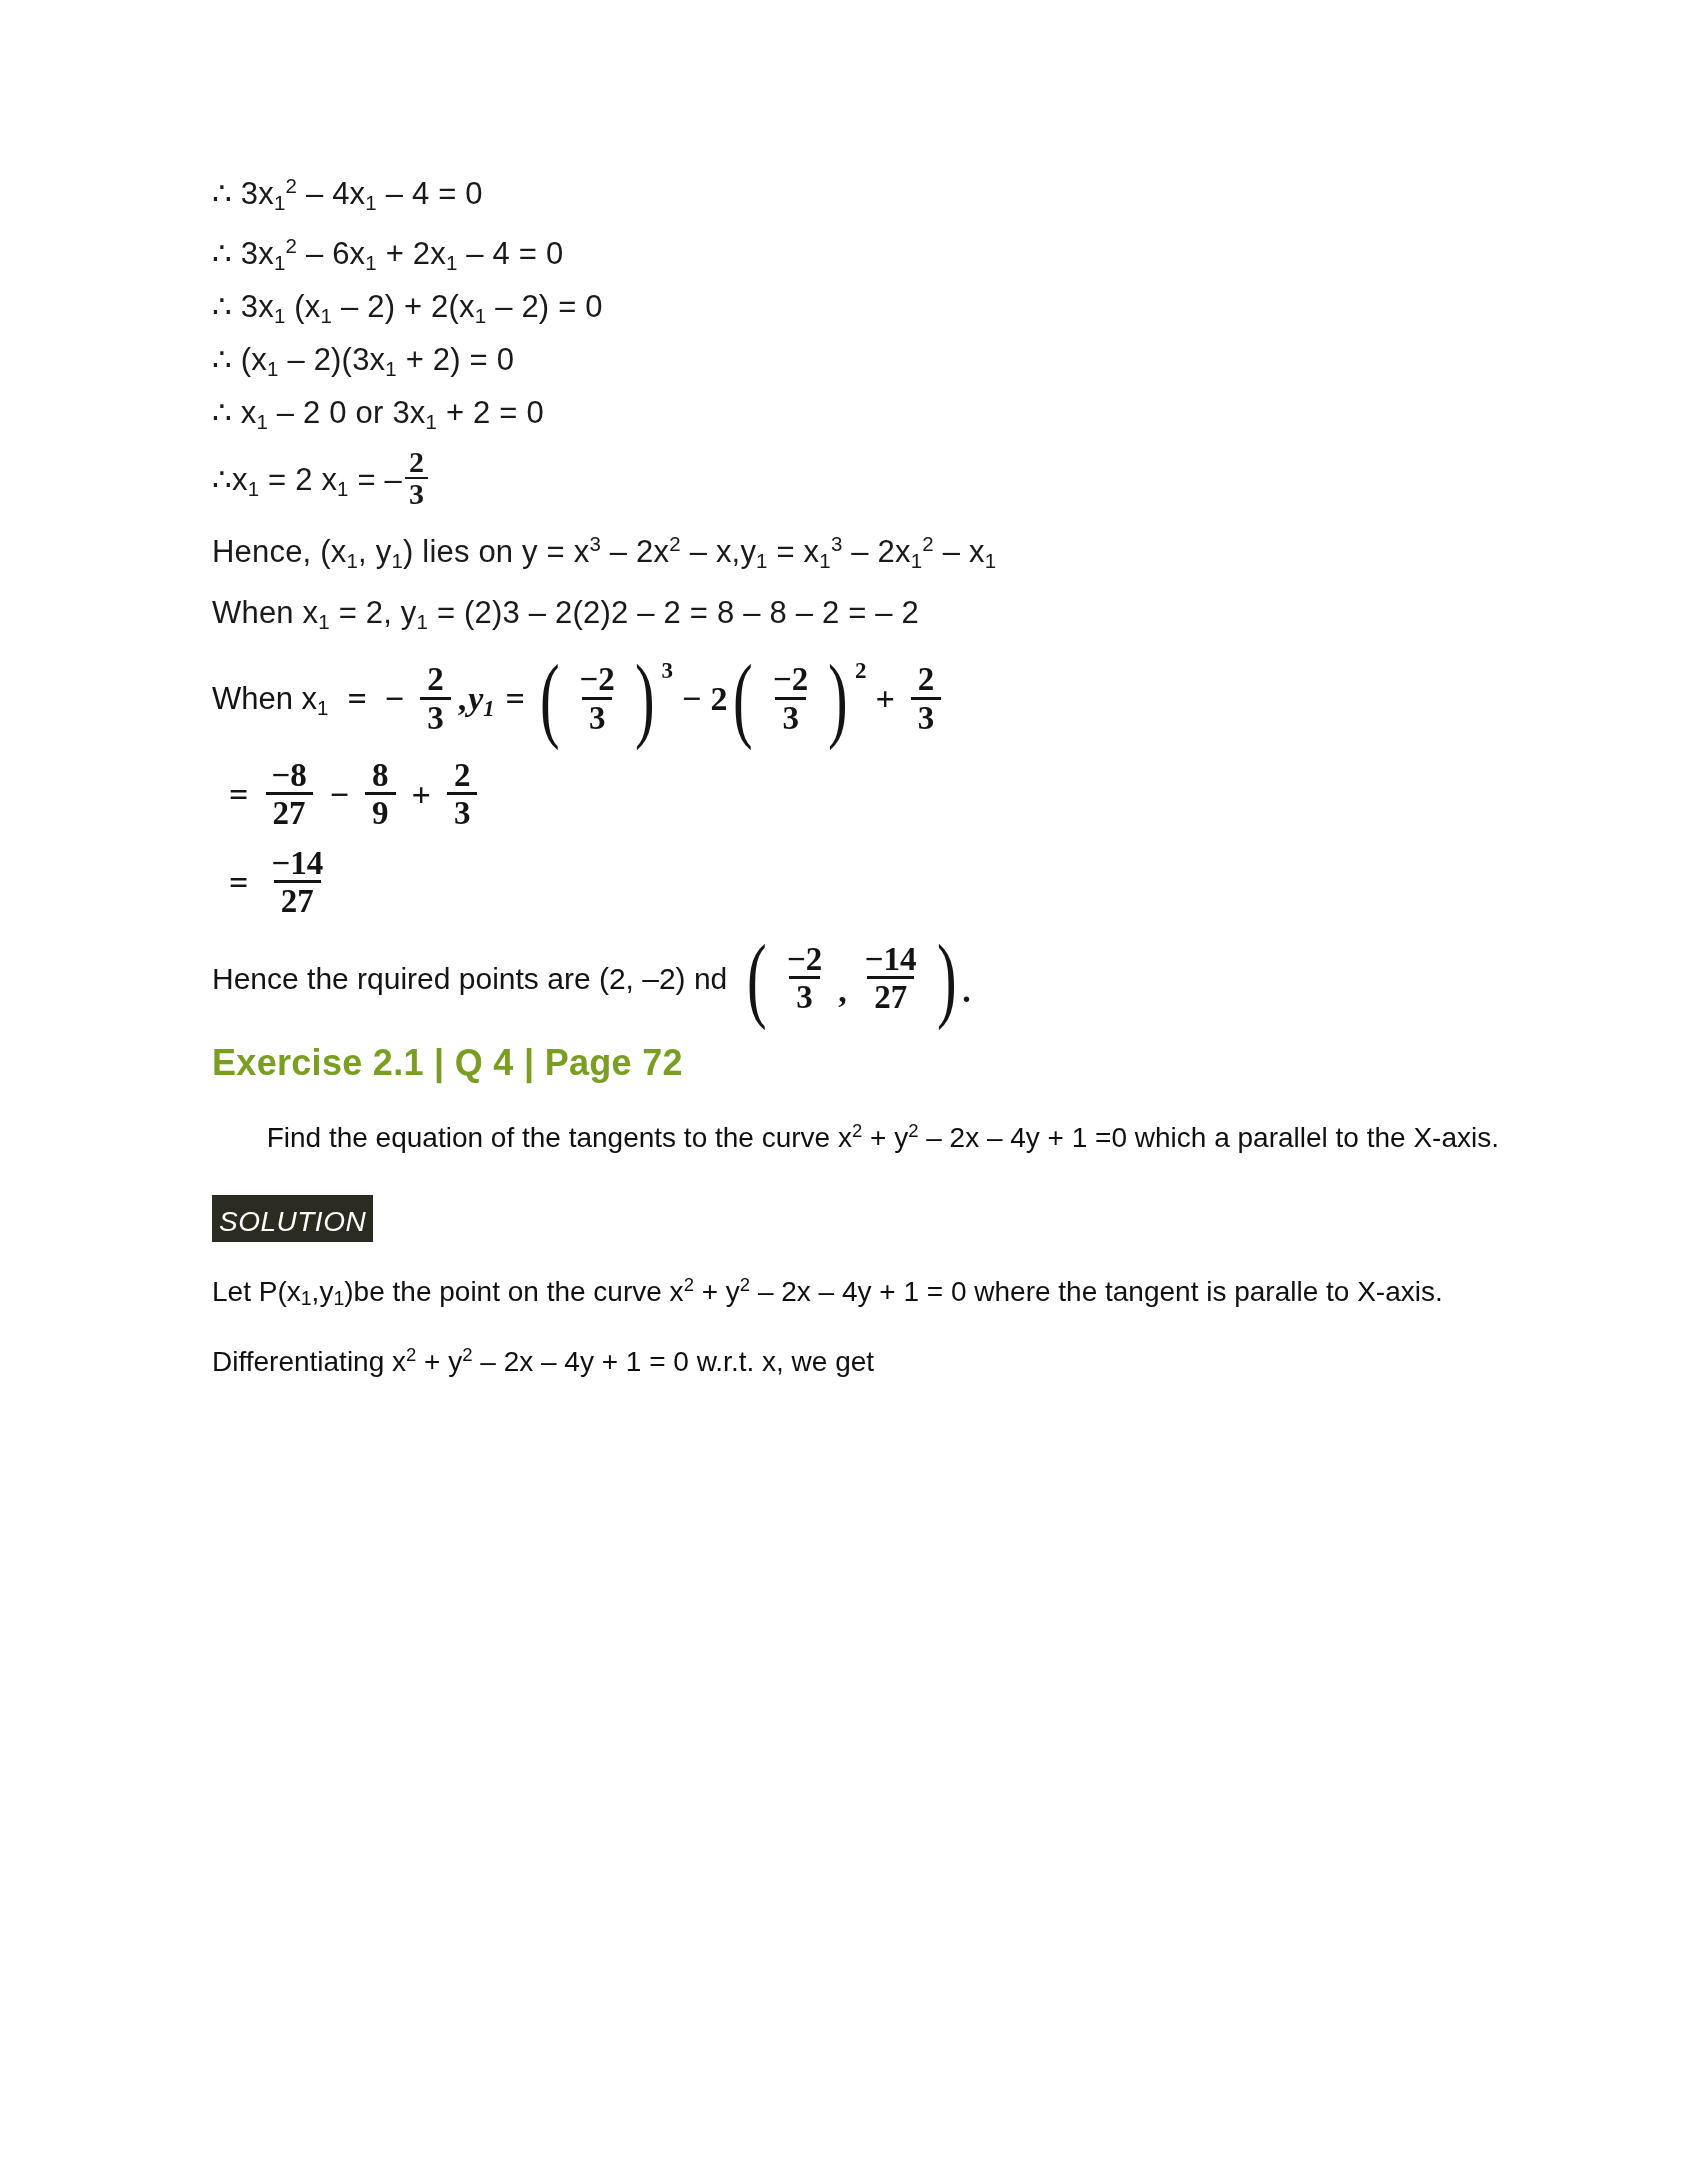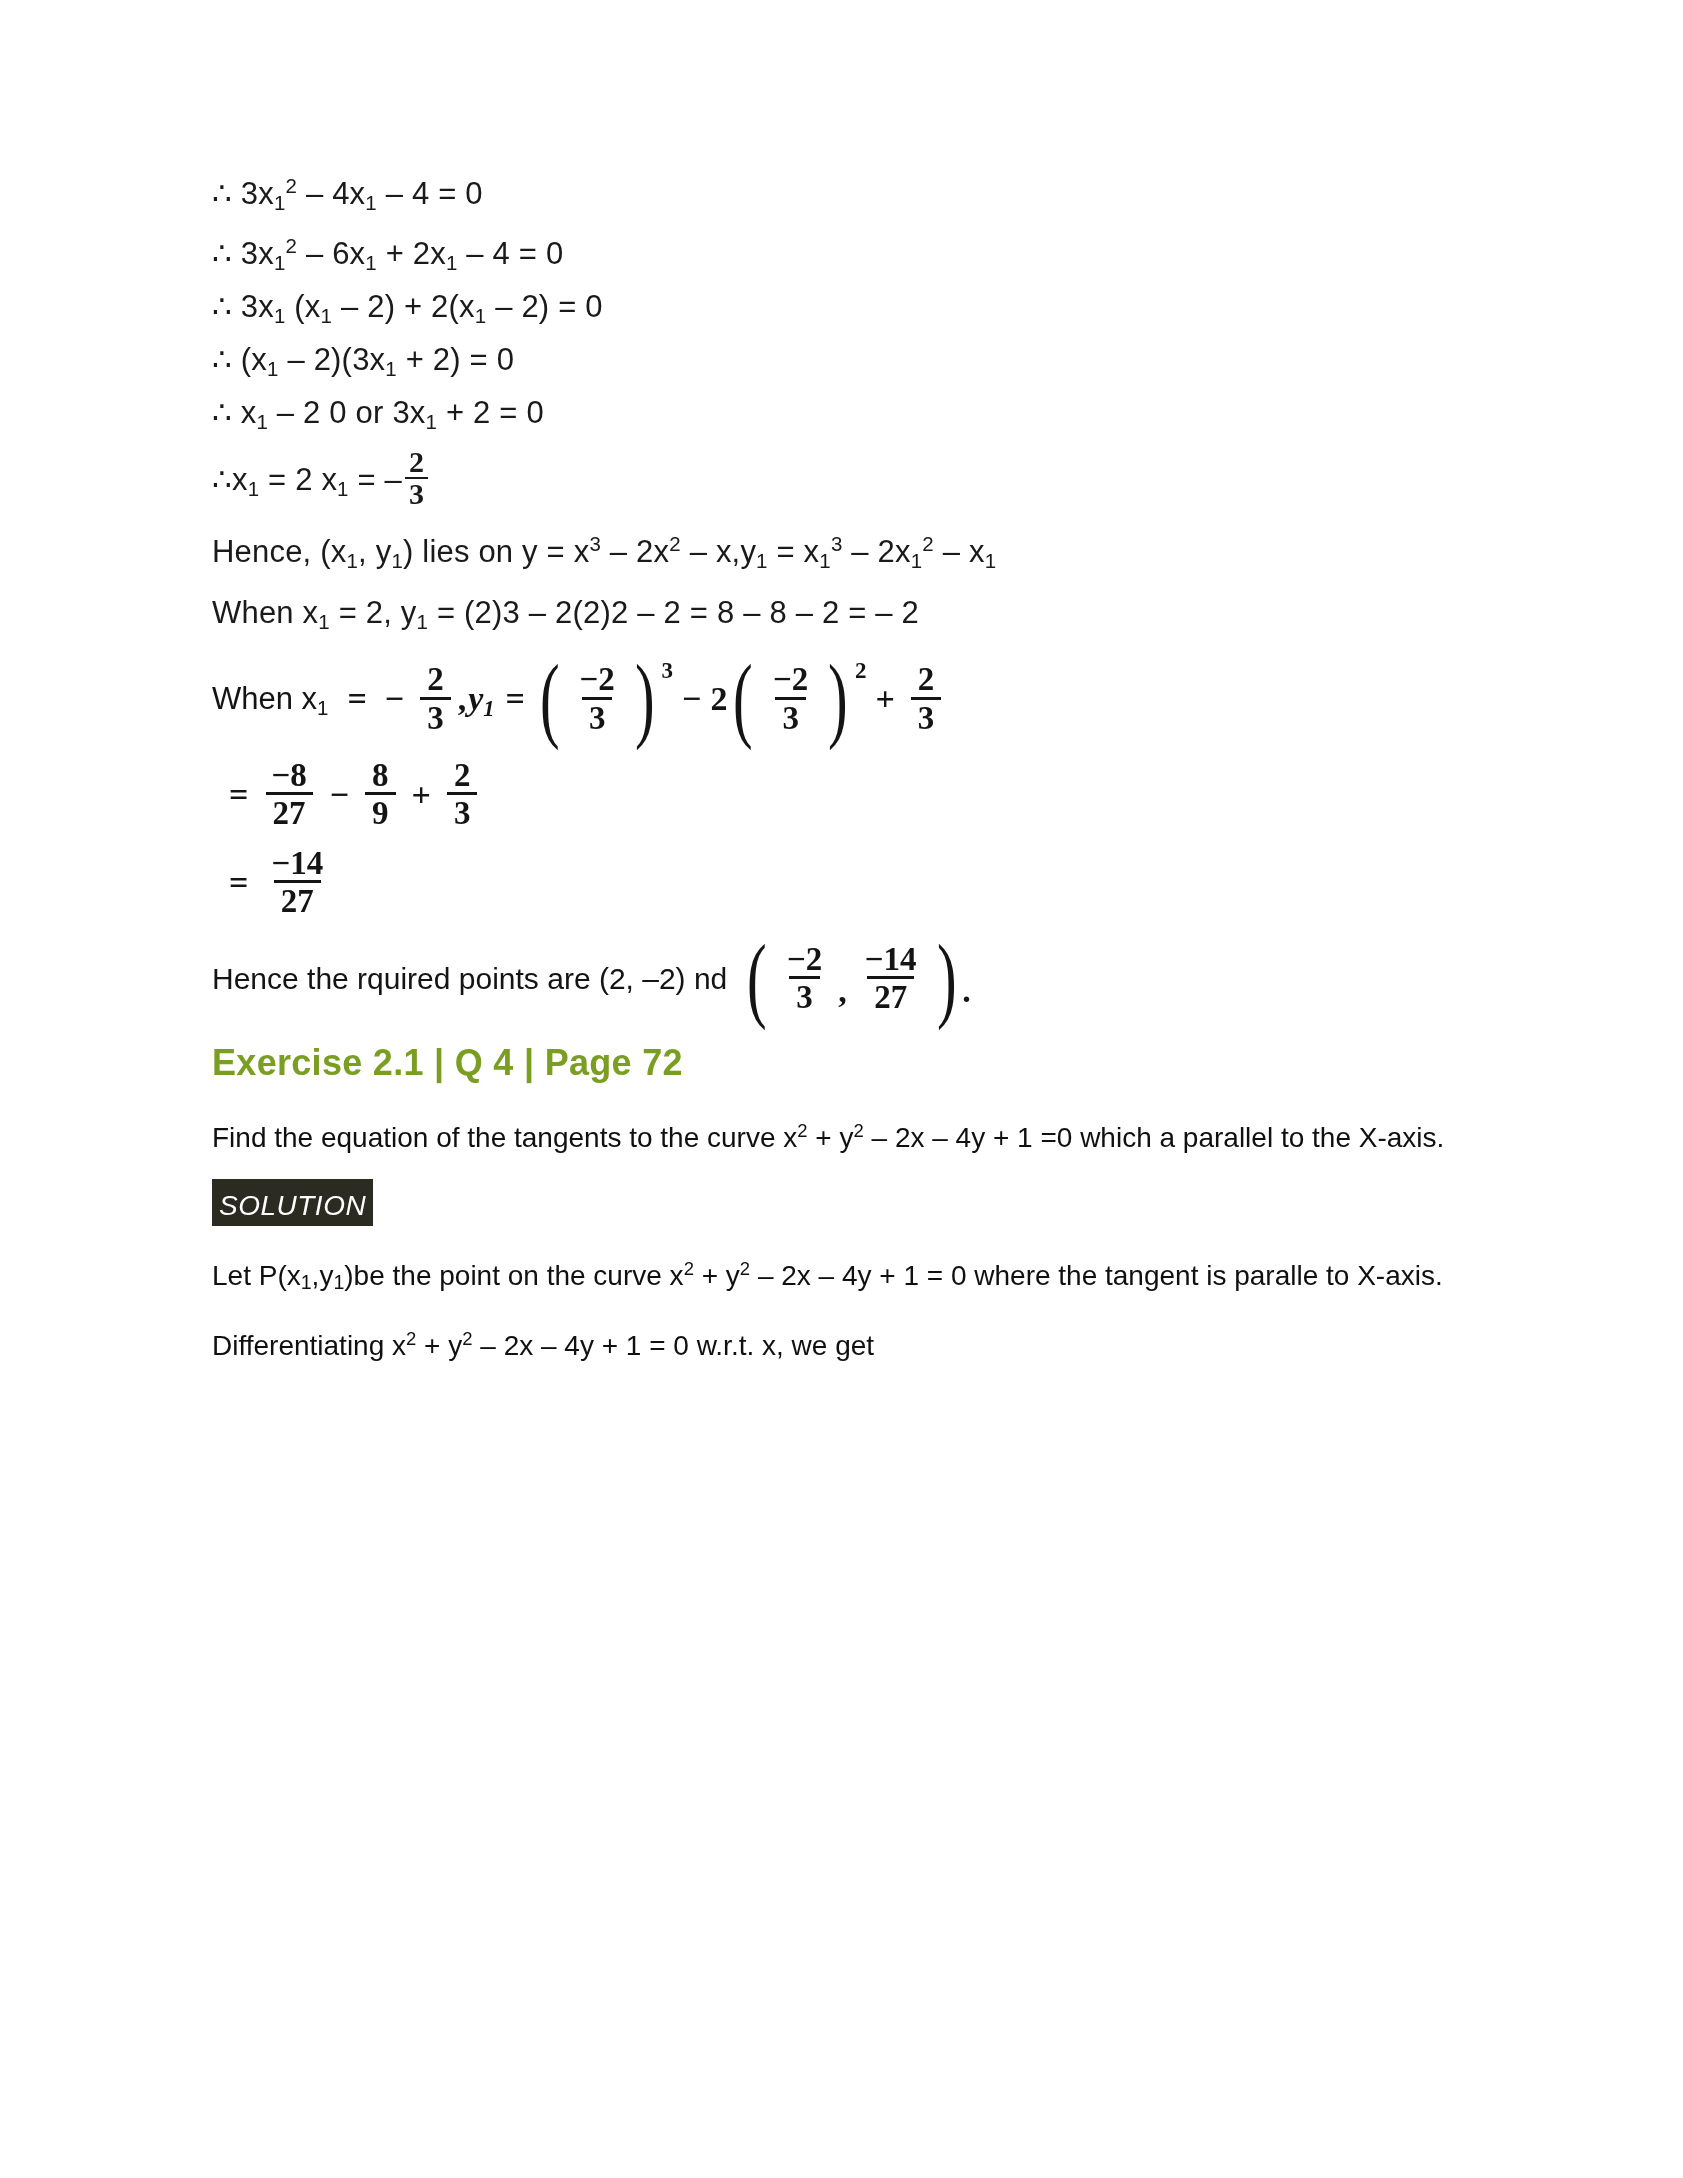--- a/index.html
+++ b/index.html
@@ -321,21 +321,21 @@
           <span class="num">−14</span>
           <span class="den">27</span>
         </span>
         <span class="paren">)</span>
       </span>
       <span class="num-lit" style="align-self:flex-end; margin-bottom:6px;">.</span>
     </div>
 
     <div class="exercise-heading" style="margin-bottom:34px;">Exercise 2.1 | Q 4 | Page 72</div>
 
-    <div class="question-text" style="margin-bottom:22px;">
+    <div class="question-text" style="margin-bottom:38px;text-align:right;">
       <span>Find the equation of the tangents to the curve x</span><sup>2</sup><span> + y</span><sup>2</sup><span> – 2x – 4y + 1 =0 which a parallel to the X-axis.</span>
     </div>
 
     <div style="margin-bottom:30px;">
       <span class="solution-badge">SOLUTION</span>
     </div>
 
     <div class="body-text" style="margin-bottom:30px;">
       <span>Let P(x</span><span class="sub-sm">1</span><span>,y</span><span class="sub-sm">1</span><span>)be the point on the curve x</span><sup>2</sup><span> + y</span><sup>2</sup><span> – 2x – 4y + 1 = 0 where the tangent is paralle to X-axis.</span>
     </div>

